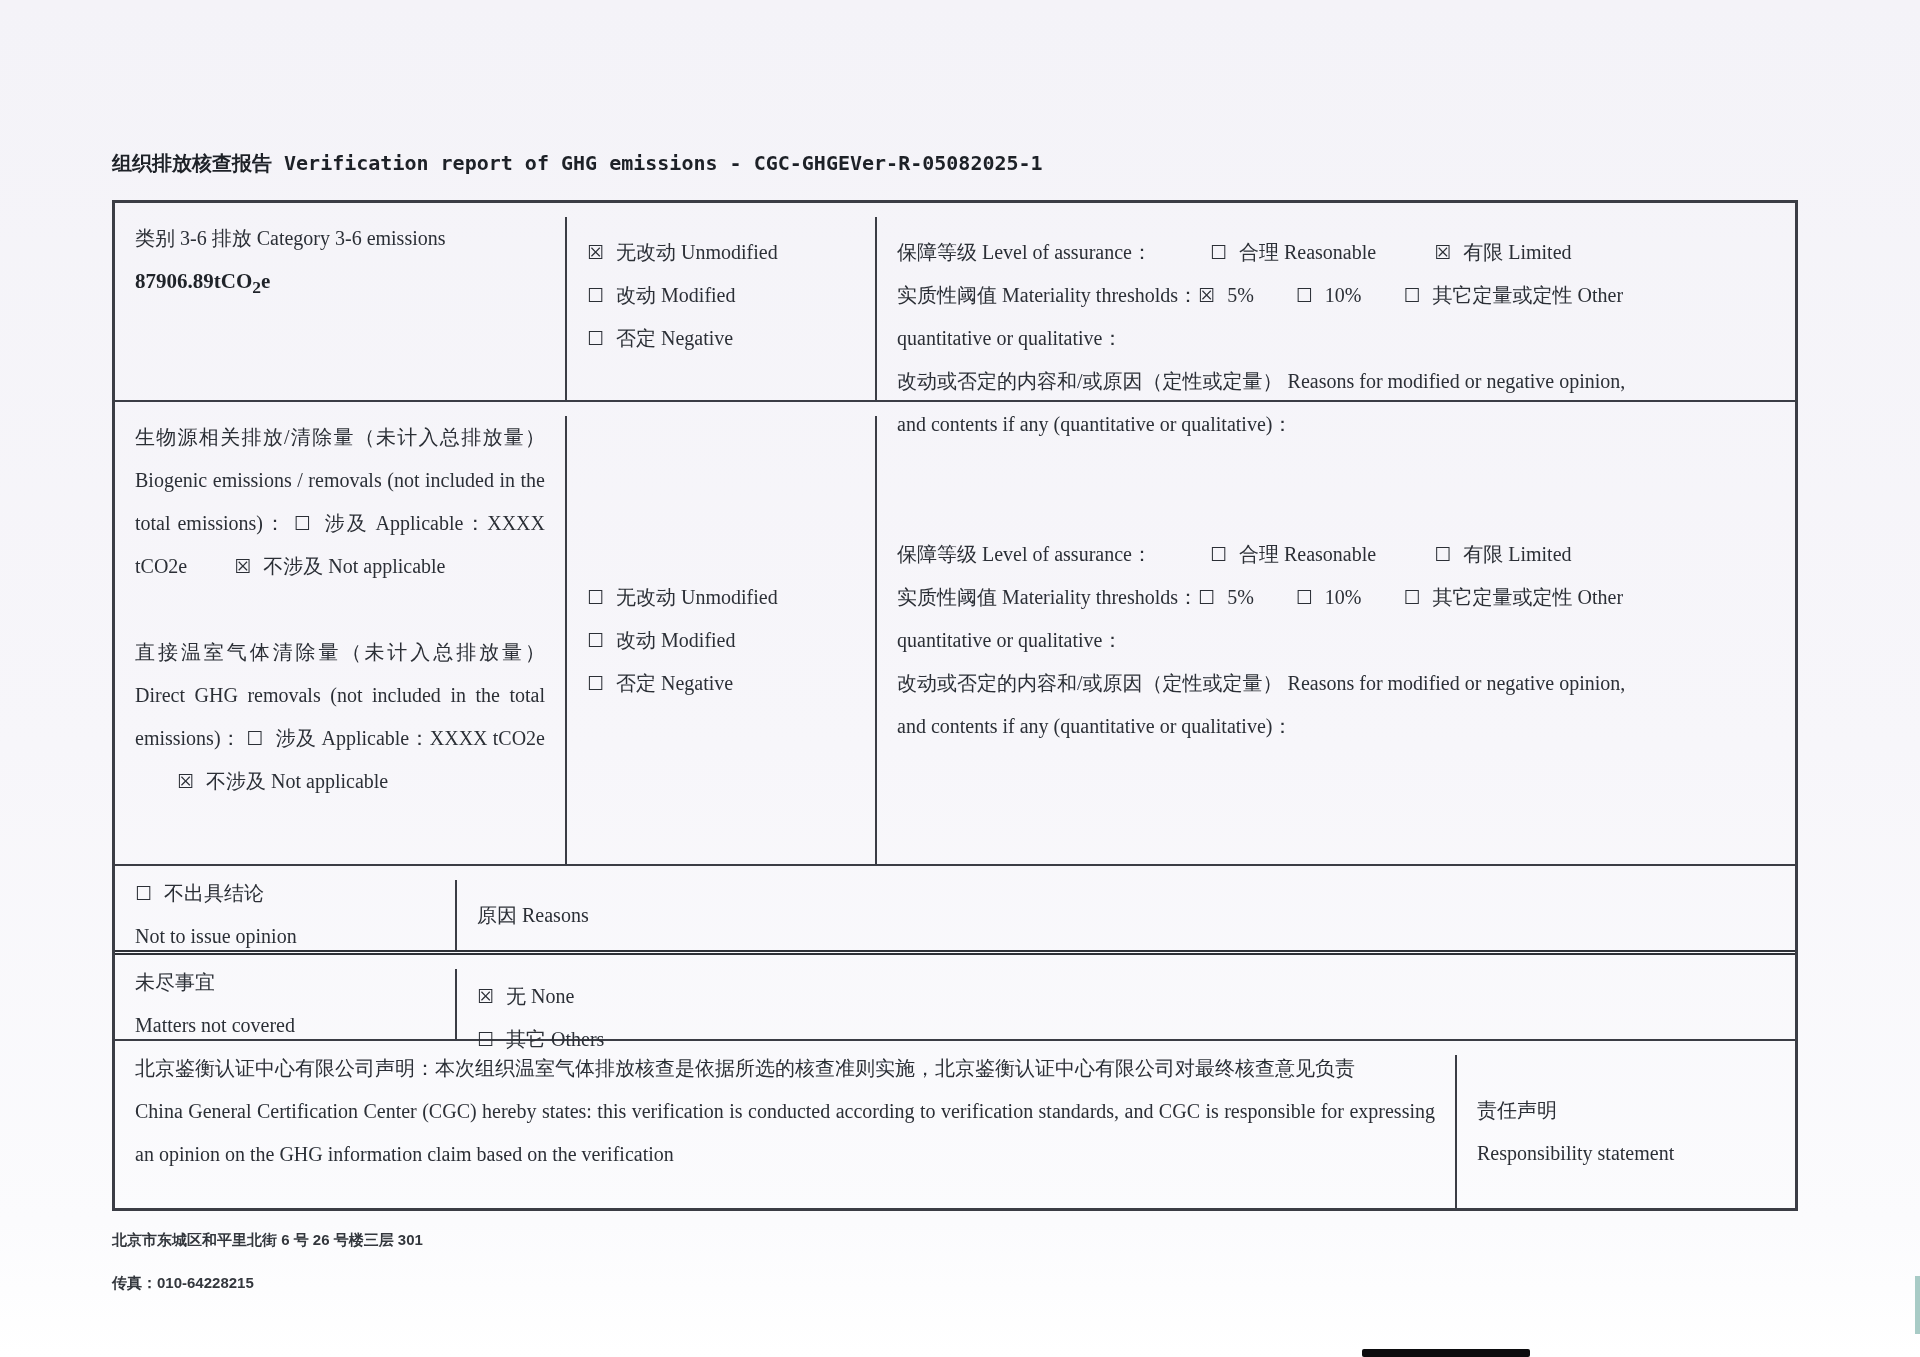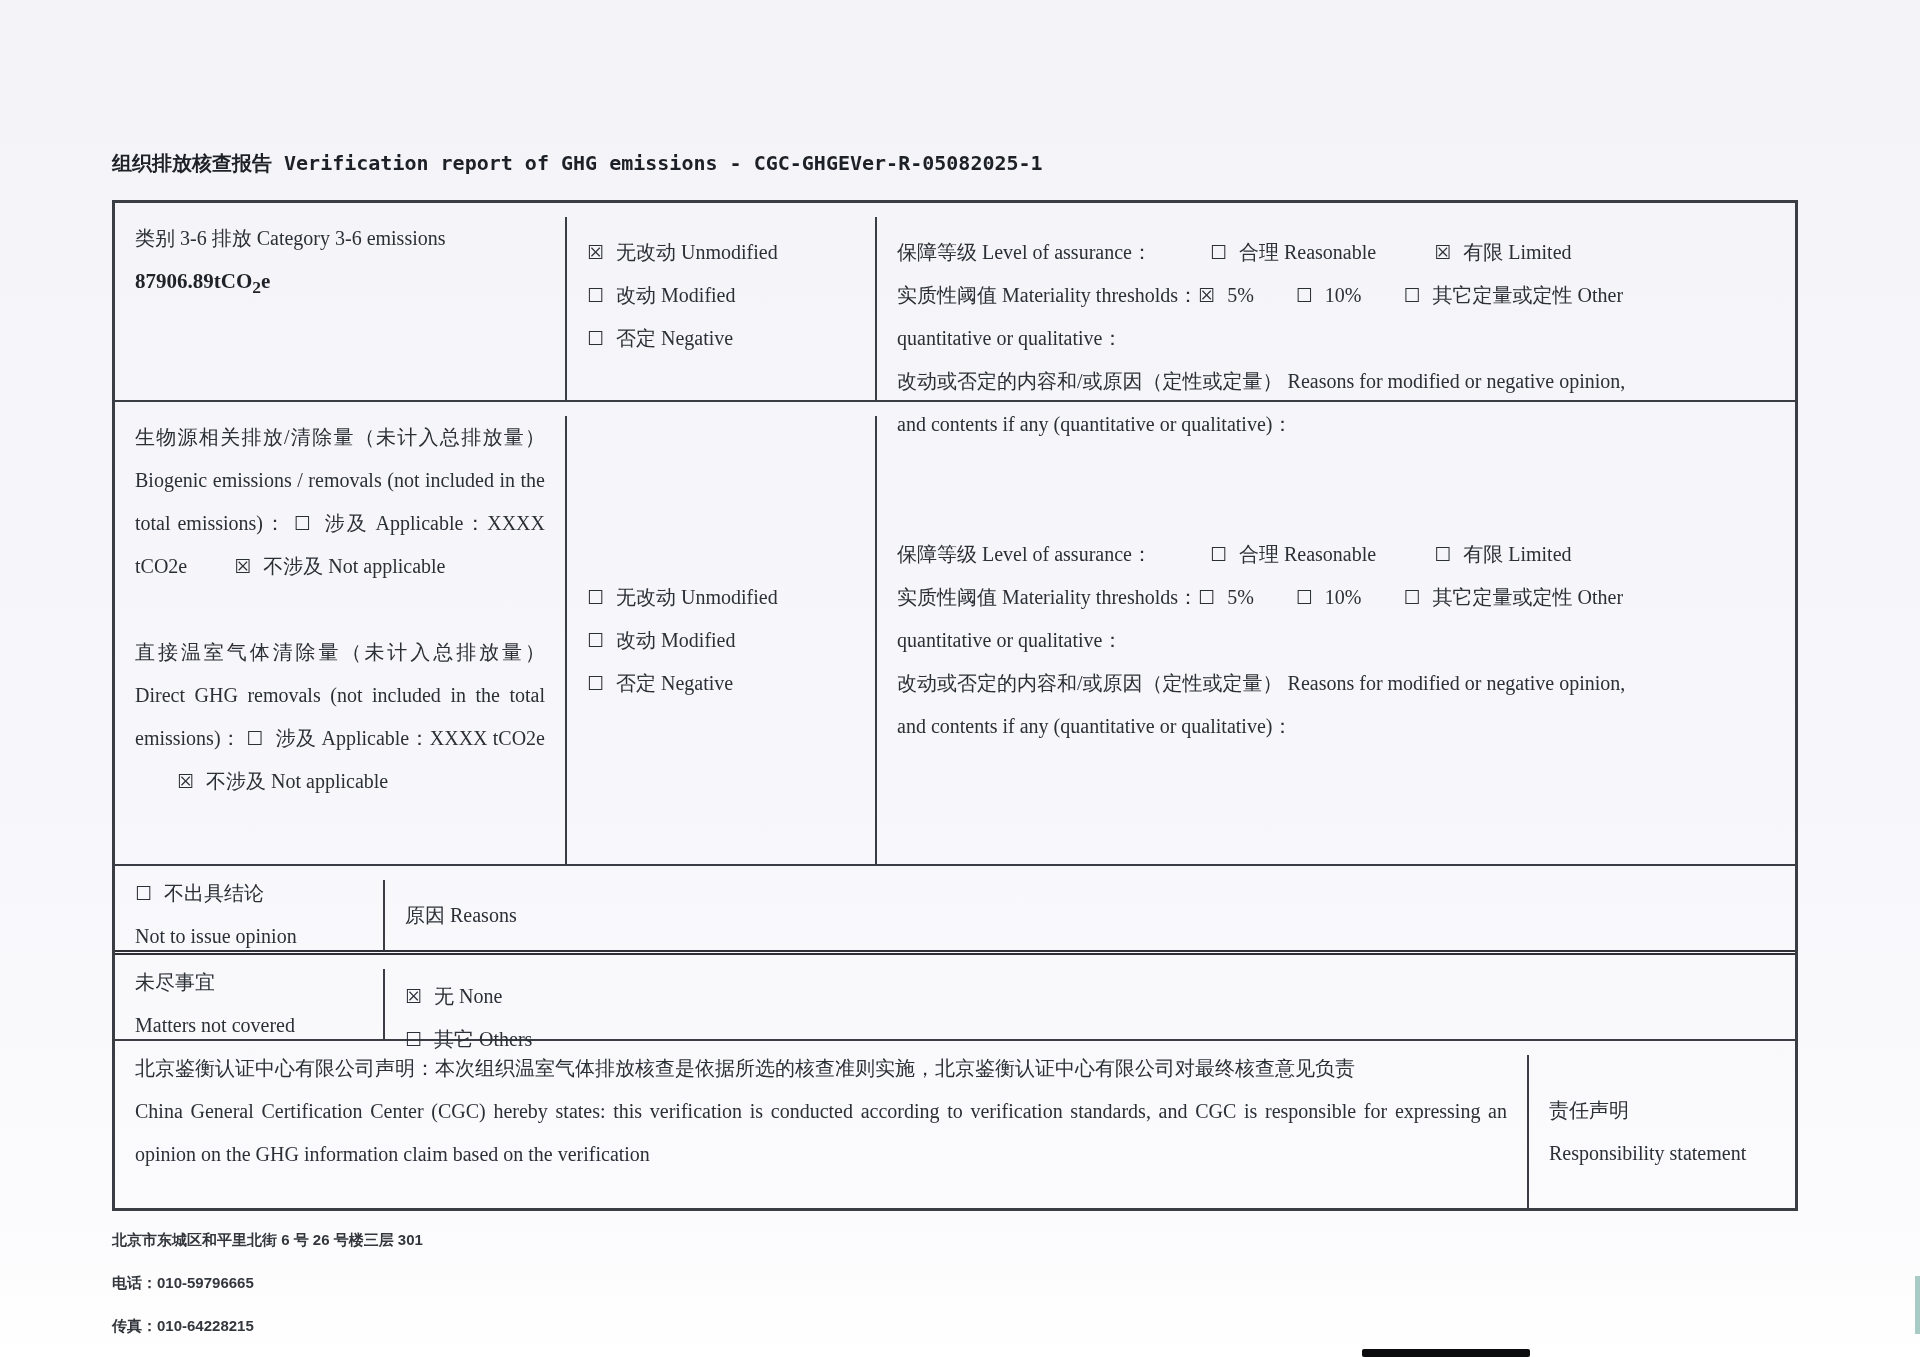--- a/index.html
+++ b/index.html
@@ -22,21 +22,21 @@
 
   .vtable { position:absolute; left:112px; top:200px; width:1686px; border:3px solid #3b3d45; box-sizing:border-box; }
   .trow { display:flex; border-top:2px solid #3b3d45; }
   .trow.first { border-top:none; }
   .trow.heavy { border-top:5px double #2e3036; }
   .cell { box-sizing:border-box; padding:6px 20px; font-size:20px; line-height:43px; }
   .cell + .cell { border-left:2px solid #3b3d45;margin-top:14px; }
   .c-a { width:450px; }
   .c-b { width:310px; }
   .c-c { flex:1; }
-  .c-d { width:268px; }
+  .c-d { width:340px; }
   .c-e { flex:1; }
   .r1 { height:197px; }
   .r2 { height:462px; }
   .r3 { height:84px; }
   .r4 { height:84px; }
   .r5 { height:167px; }
   .vcenter { display:flex; flex-direction:column; justify-content:center; }
   .topline { padding-top:14px; }
   .cb { font-family:"DejaVu Sans","Liberation Sans",sans-serif; font-size:19px; margin-right:12px; }
   .bold-val { font-weight:bold; font-size:21px; color:#1f2329; }
@@ -143,20 +143,19 @@
       <div class="cell c-d vcenter">
         <div>责任声明</div>
         <div>Responsibility statement</div>
       </div>
     </div>
 
   </div>
 
   <div class="footer">
     <div>北京市东城区和平里北街 6 号 26 号楼三层 301</div>
-    <div>电话：010-59796665</div>
     <div>传真：010-64228215</div>
   </div>
 
   <div class="artifact-edge"></div>
   <div class="artifact-smudge"></div>
 
 </div>
 
 </body></html>

